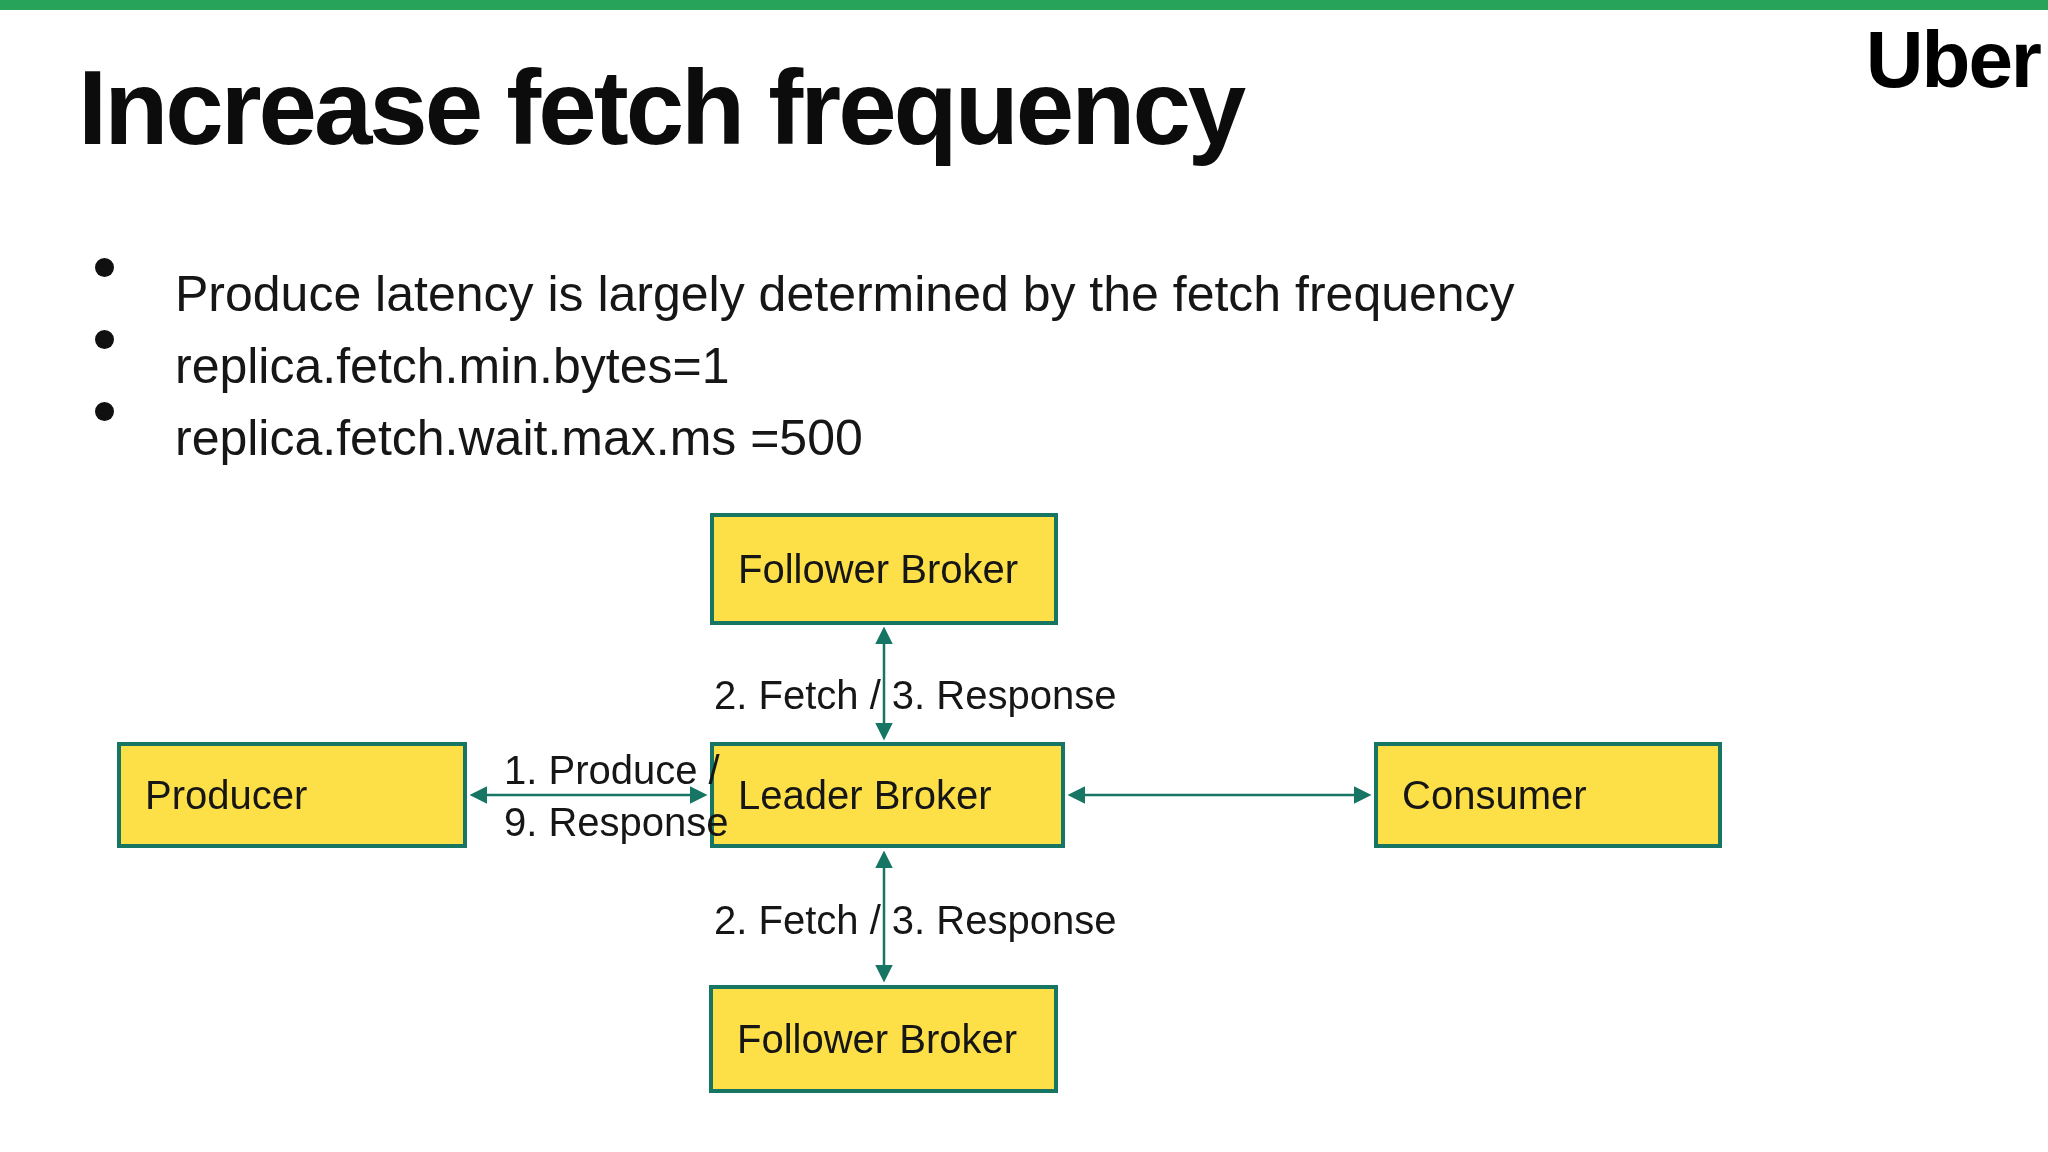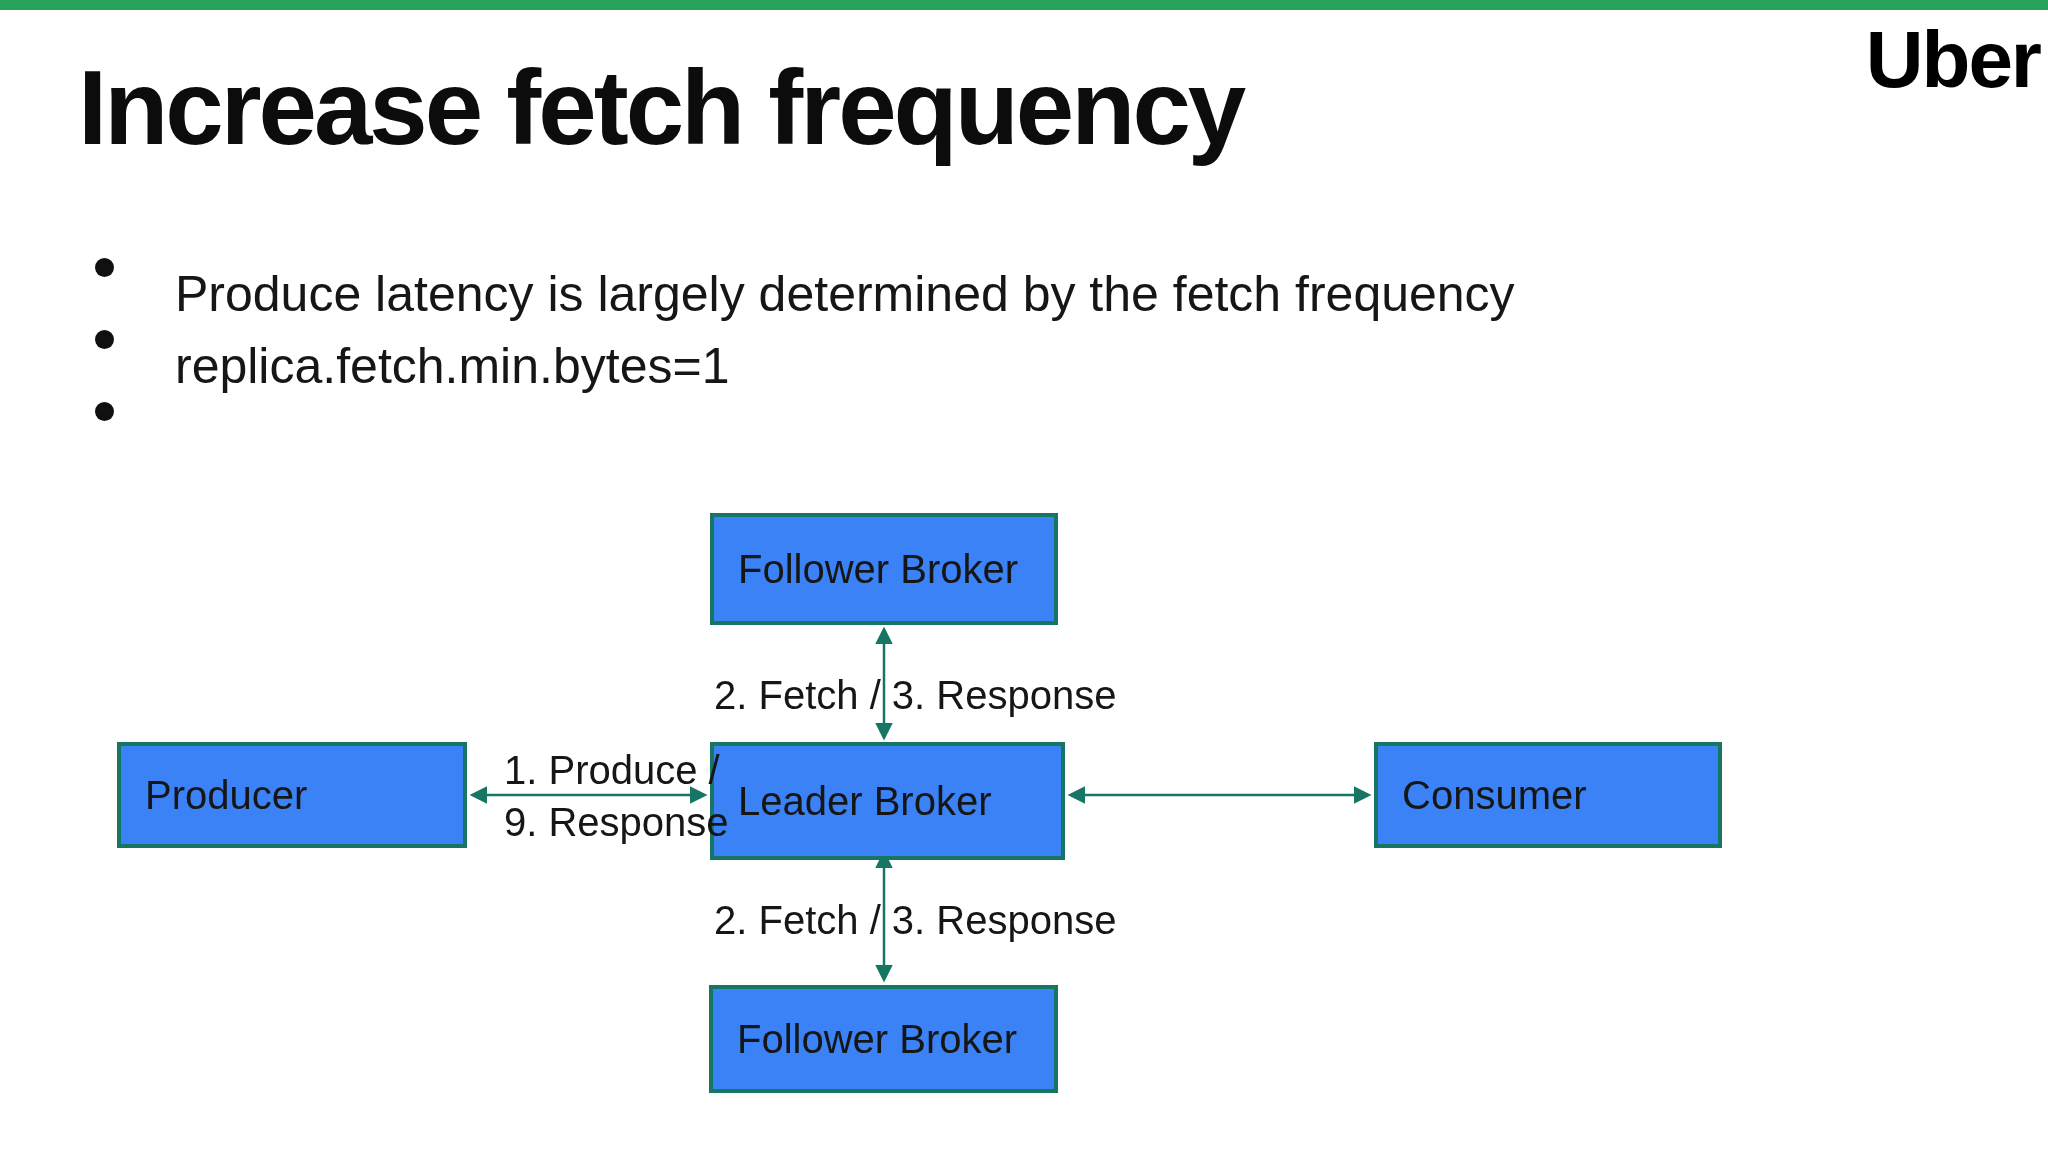--- a/index.html
+++ b/index.html
@@ -22,27 +22,27 @@
     position:absolute;right:8px;top:14px;
     font-size:80px;font-weight:bold;letter-spacing:-2px;color:#000;white-space:nowrap;
   }
   .bullets{
     position:absolute;left:95px;top:258px;margin:0;padding:0;list-style:none;
     font-size:50px;line-height:72px;color:#161616;
   }
   .bullets li{display:flex;align-items:flex-start;height:72px;white-space:nowrap;}
   .bullet-dot{flex:0 0 auto;width:19px;height:19px;border-radius:50%;background:#101010;margin-right:61px;}
   .node{
-    position:absolute;background:#3b82f6;border:4px solid var(--accent);
+    position:absolute;background:#fde047;border:4px solid var(--accent);
     display:flex;align-items:center;padding-left:24px;
     font-size:40px;color:#161616;white-space:nowrap;
   }
   .node-follower-top   {left:710px; top:513px; width:348px; height:112px;}
   .node-producer       {left:117px; top:742px; width:350px; height:106px;}
-  .node-leader         {left:710px; top:742px; width:355px; height:118px;}
+  .node-leader         {left:710px; top:742px; width:355px; height:106px;}
   .node-consumer       {left:1374px;top:742px; width:348px; height:106px;}
   .node-follower-bottom{left:709px; top:985px; width:349px; height:108px;}
   .diagram-label{
     position:absolute;font-size:40px;line-height:46px;color:#161616;white-space:nowrap;
   }
   .label-fetch-top{left:714px;top:672px;}
   .label-fetch-bottom{left:714px;top:897px;}
   .label-produce{left:473px;top:744px;line-height:52px;}
   .label-produce span{display:block;margin-left:31px;}
   .arrows{position:absolute;left:0;top:0;pointer-events:none;}
@@ -62,20 +62,21 @@
   <li>
     <span class="bullet-dot"></span>
     <span>Produce latency is largely determined by the fetch frequency</span>
   </li>
   <li>
     <span class="bullet-dot"></span>
     <span>replica.fetch.min.bytes=1</span>
   </li>
   <li>
     <span class="bullet-dot"></span>
+    <span>replica.fetch.wait.max.ms =500</span>
   </li>
 </ul>
 
 <div>
   <svg class="arrows" width="2048" height="1152">
     <defs>
       <marker id="ah" markerWidth="7" markerHeight="7" refX="5.6" refY="3.5" orient="auto-start-reverse">
         <path class="arrowhead" d="M0,0 L7,3.5 L0,7 Z"></path>
       </marker>
     </defs>

